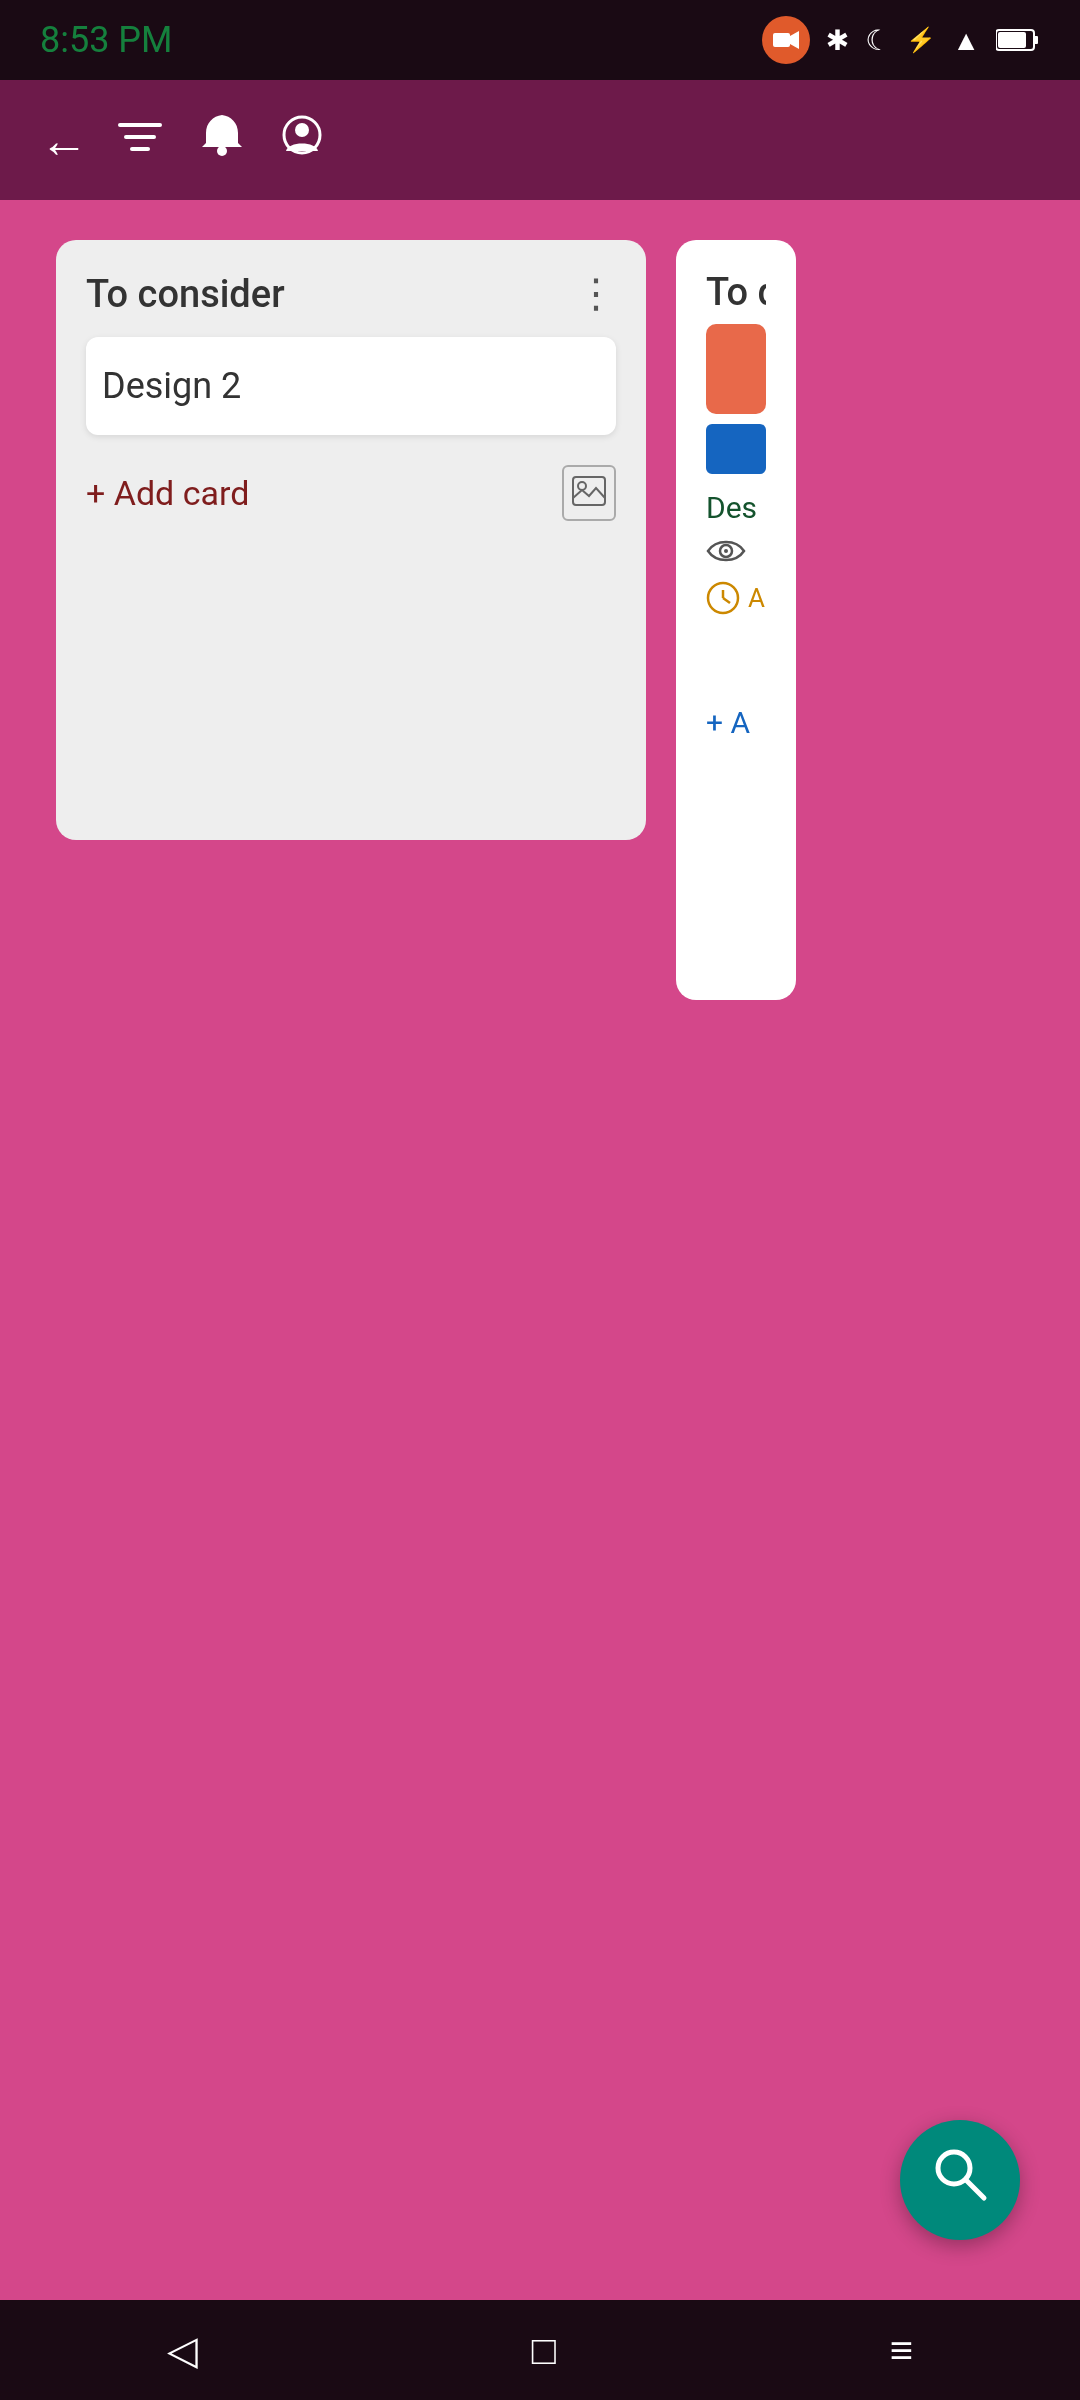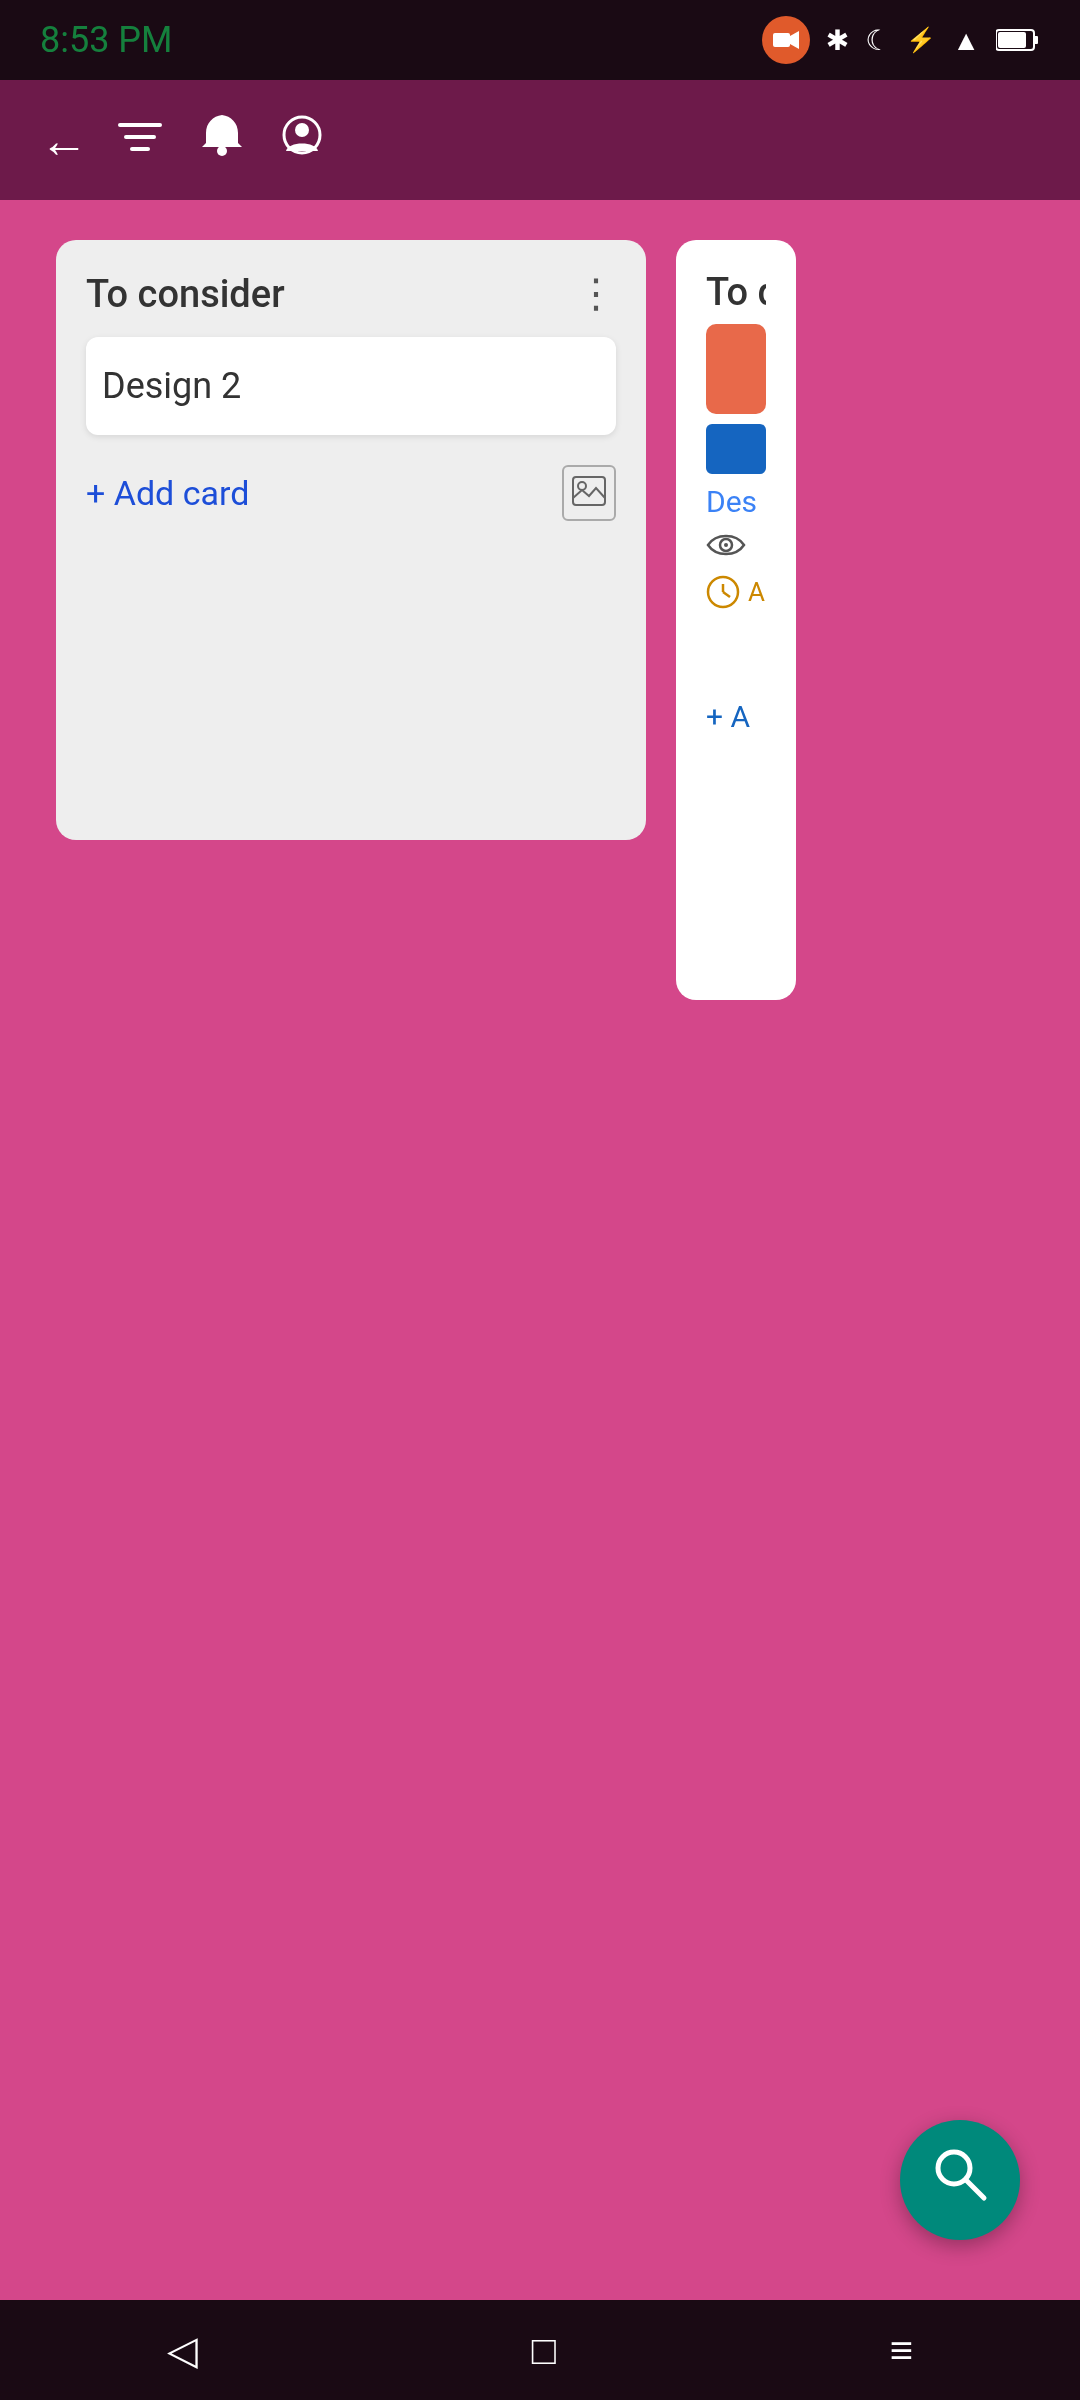--- a/index.html
+++ b/index.html
@@ -159,21 +159,21 @@
 
     
     .add-card-row {
       display: flex;
       align-items: center;
       justify-content: space-between;
       margin-top: 10px;
     }
 
     .add-card-btn {
-      color: #1d4ed8;
+      color: #7f1d1d;
       font-size: 34px;
       cursor: pointer;
     }
 
     .add-card-image-btn {
       color: #555555;
       font-size: 38px;
       cursor: pointer;
       border: 2px solid #aaaaaa;
       border-radius: 6px;
@@ -201,22 +201,22 @@
     .second-col-blue-bar {
       width: 100%;
       height: 50px;
       background: #1565c0;
       border-radius: 6px;
       margin-top: 10px;
     }
 
     .second-col-card-title {
       font-size: 30px;
-      color: #3b82f6;
-      margin-top: 10px;
+      color: #14532d;
+      margin-top: 16px;
       white-space: nowrap;
       overflow: hidden;
     }
 
     .second-col-eye {
       font-size: 32px;
       color: #555555;
       margin-top: 10px;
     }
 

